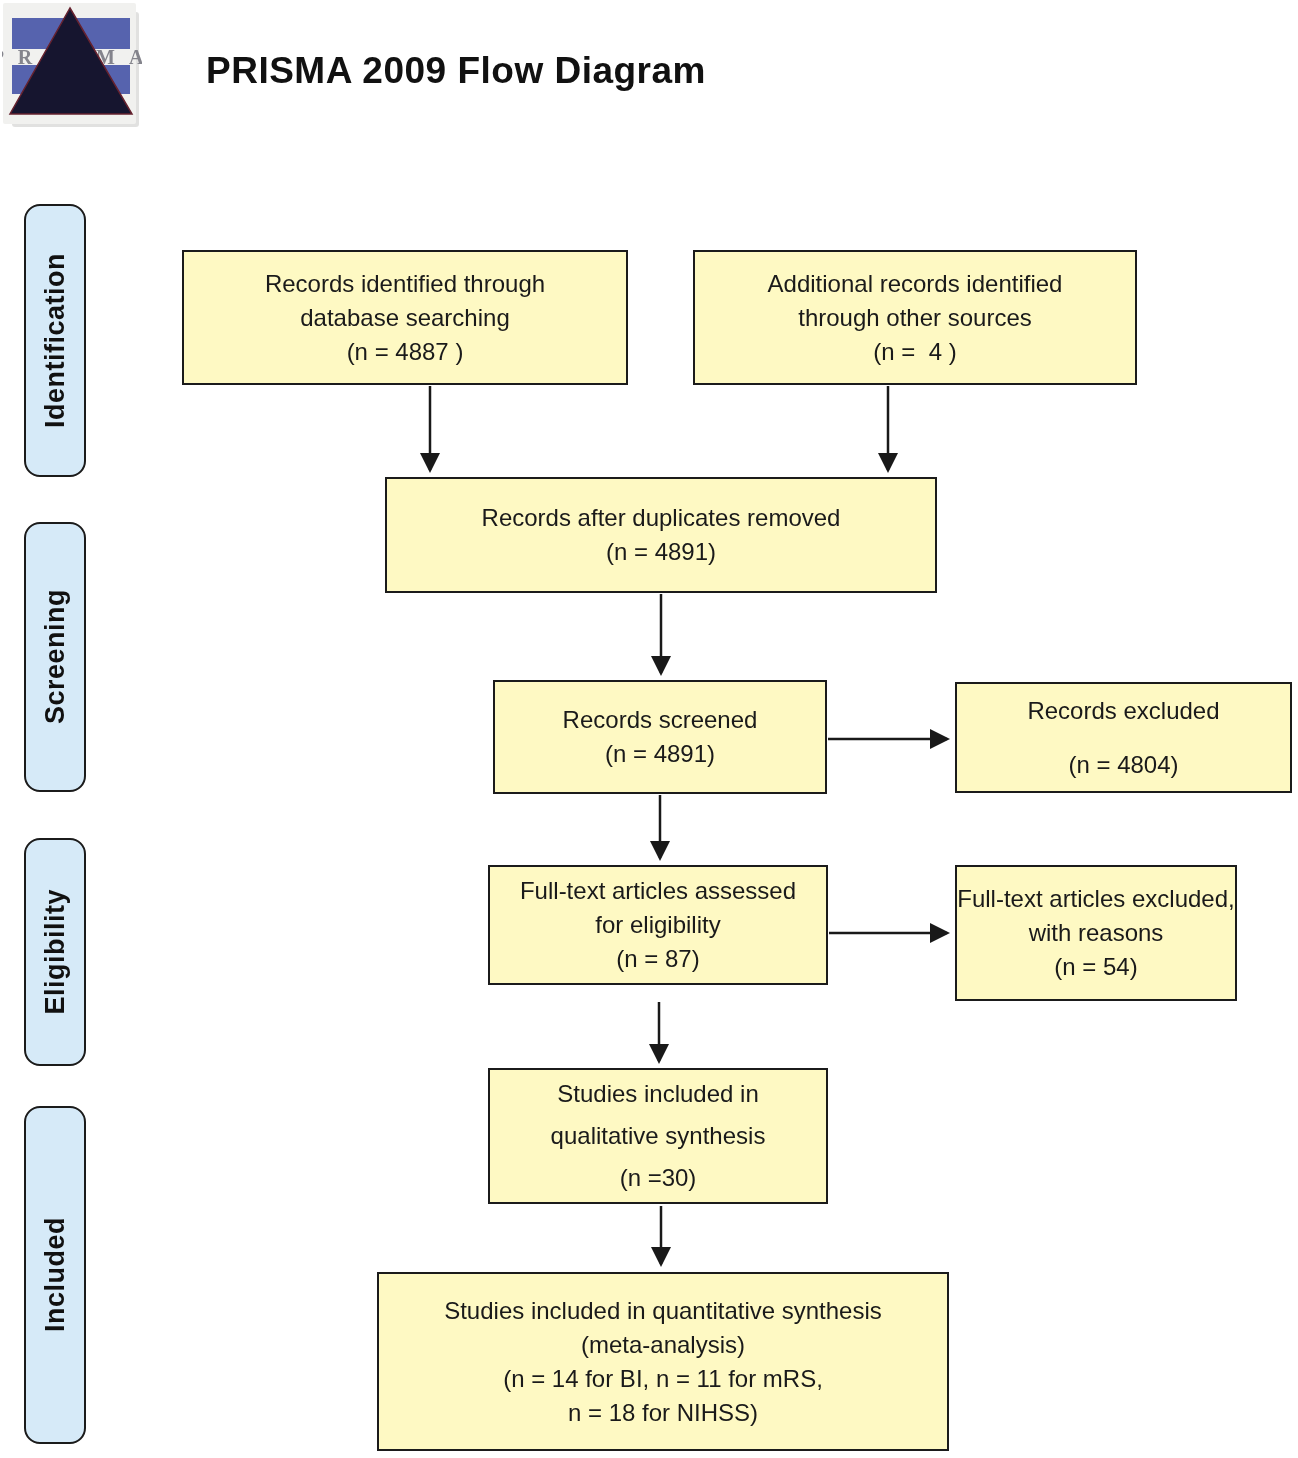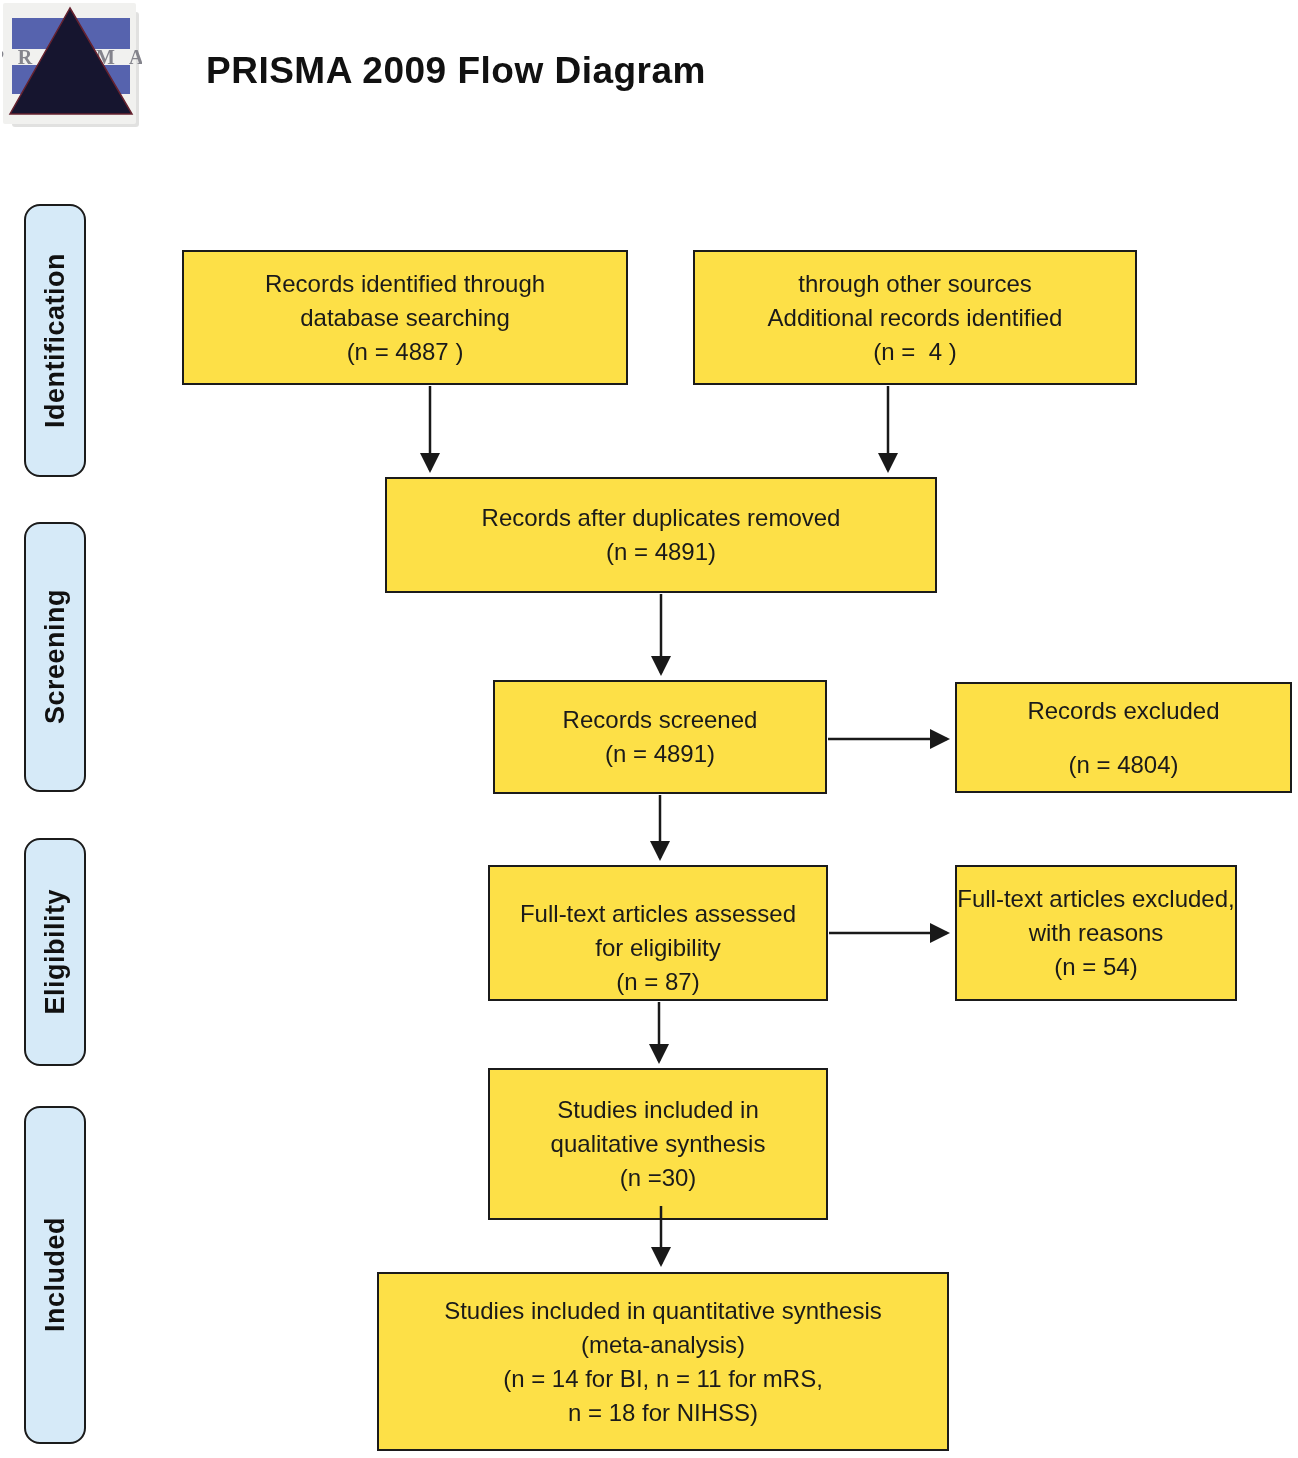--- a/index.html
+++ b/index.html
@@ -53,42 +53,42 @@
   }
   #stage-identification { top: 204px; height: 273px; }
   #stage-screening      { top: 522px; height: 270px; }
   #stage-eligibility    { top: 838px; height: 228px; }
   #stage-included       { top: 1106px; height: 338px; }
 
   
   .flowbox {
     position: absolute;
     box-sizing: border-box;
-    background: #fde047;
+    background: #fef9c3;
     border: 2.5px solid #1b1b1b;
     display: flex;
     flex-direction: column;
     align-items: center;
     justify-content: center;
     text-align: center;
   }
   .flowbox .bl {
     font-size: 24px;
     line-height: 34px;
     color: #1a1a1a;
     white-space: pre-wrap;
   }
   #box-records-db   { left: 182px; top: 250px;  width: 446px; height: 135px; }
   #box-other-src    { left: 693px; top: 250px;  width: 444px; height: 135px; }
   #box-dedup        { left: 385px; top: 477px;  width: 552px; height: 116px; }
   #box-screened     { left: 493px; top: 680px;  width: 334px; height: 114px; text-align: center; }
   #box-excluded     { left: 955px; top: 682px;  width: 337px; height: 111px; gap: 20px; }
-  #box-fulltext     { left: 488px; top: 865px;  width: 340px; height: 136px; justify-content: flex-end; }
+  #box-fulltext     { left: 488px; top: 865px;  width: 340px; height: 120px; }
   #box-ft-excluded  { left: 955px; top: 865px;  width: 282px; height: 136px; }
-  #box-qualitative  { left: 488px; top: 1068px; width: 340px; height: 152px; }
+  #box-qualitative  { left: 488px; top: 1068px; width: 340px; height: 136px; gap: 8px; }
   #box-quantitative { left: 377px; top: 1272px; width: 572px; height: 179px; }
 
   #arrow-layer {
     position: absolute;
     left: 0; top: 0;
     width: 1298px;
     height: 1458px;
     pointer-events: none;
   }
   #prisma-logo {
@@ -126,22 +126,22 @@
     <span class="stage-label">Included</span>
   </div>
 
   <div class="flowbox" id="box-records-db">
     <div class="bl">Records identified through</div>
     <div class="bl">database searching</div>
     <div class="bl">(n = 4887 )</div>
   </div>
 
   <div class="flowbox" id="box-other-src">
+    <div class="bl">Additional records identified</div>
     <div class="bl">through other sources</div>
-    <div class="bl">Additional records identified</div>
     <div class="bl">(n =  4 )</div>
   </div>
 
   <div class="flowbox" id="box-dedup">
     <div class="bl">Records after duplicates removed</div>
     <div class="bl">(n = 4891)</div>
   </div>
 
   <div class="flowbox" id="box-screened">
     <div class="bl">Records screened</div>

